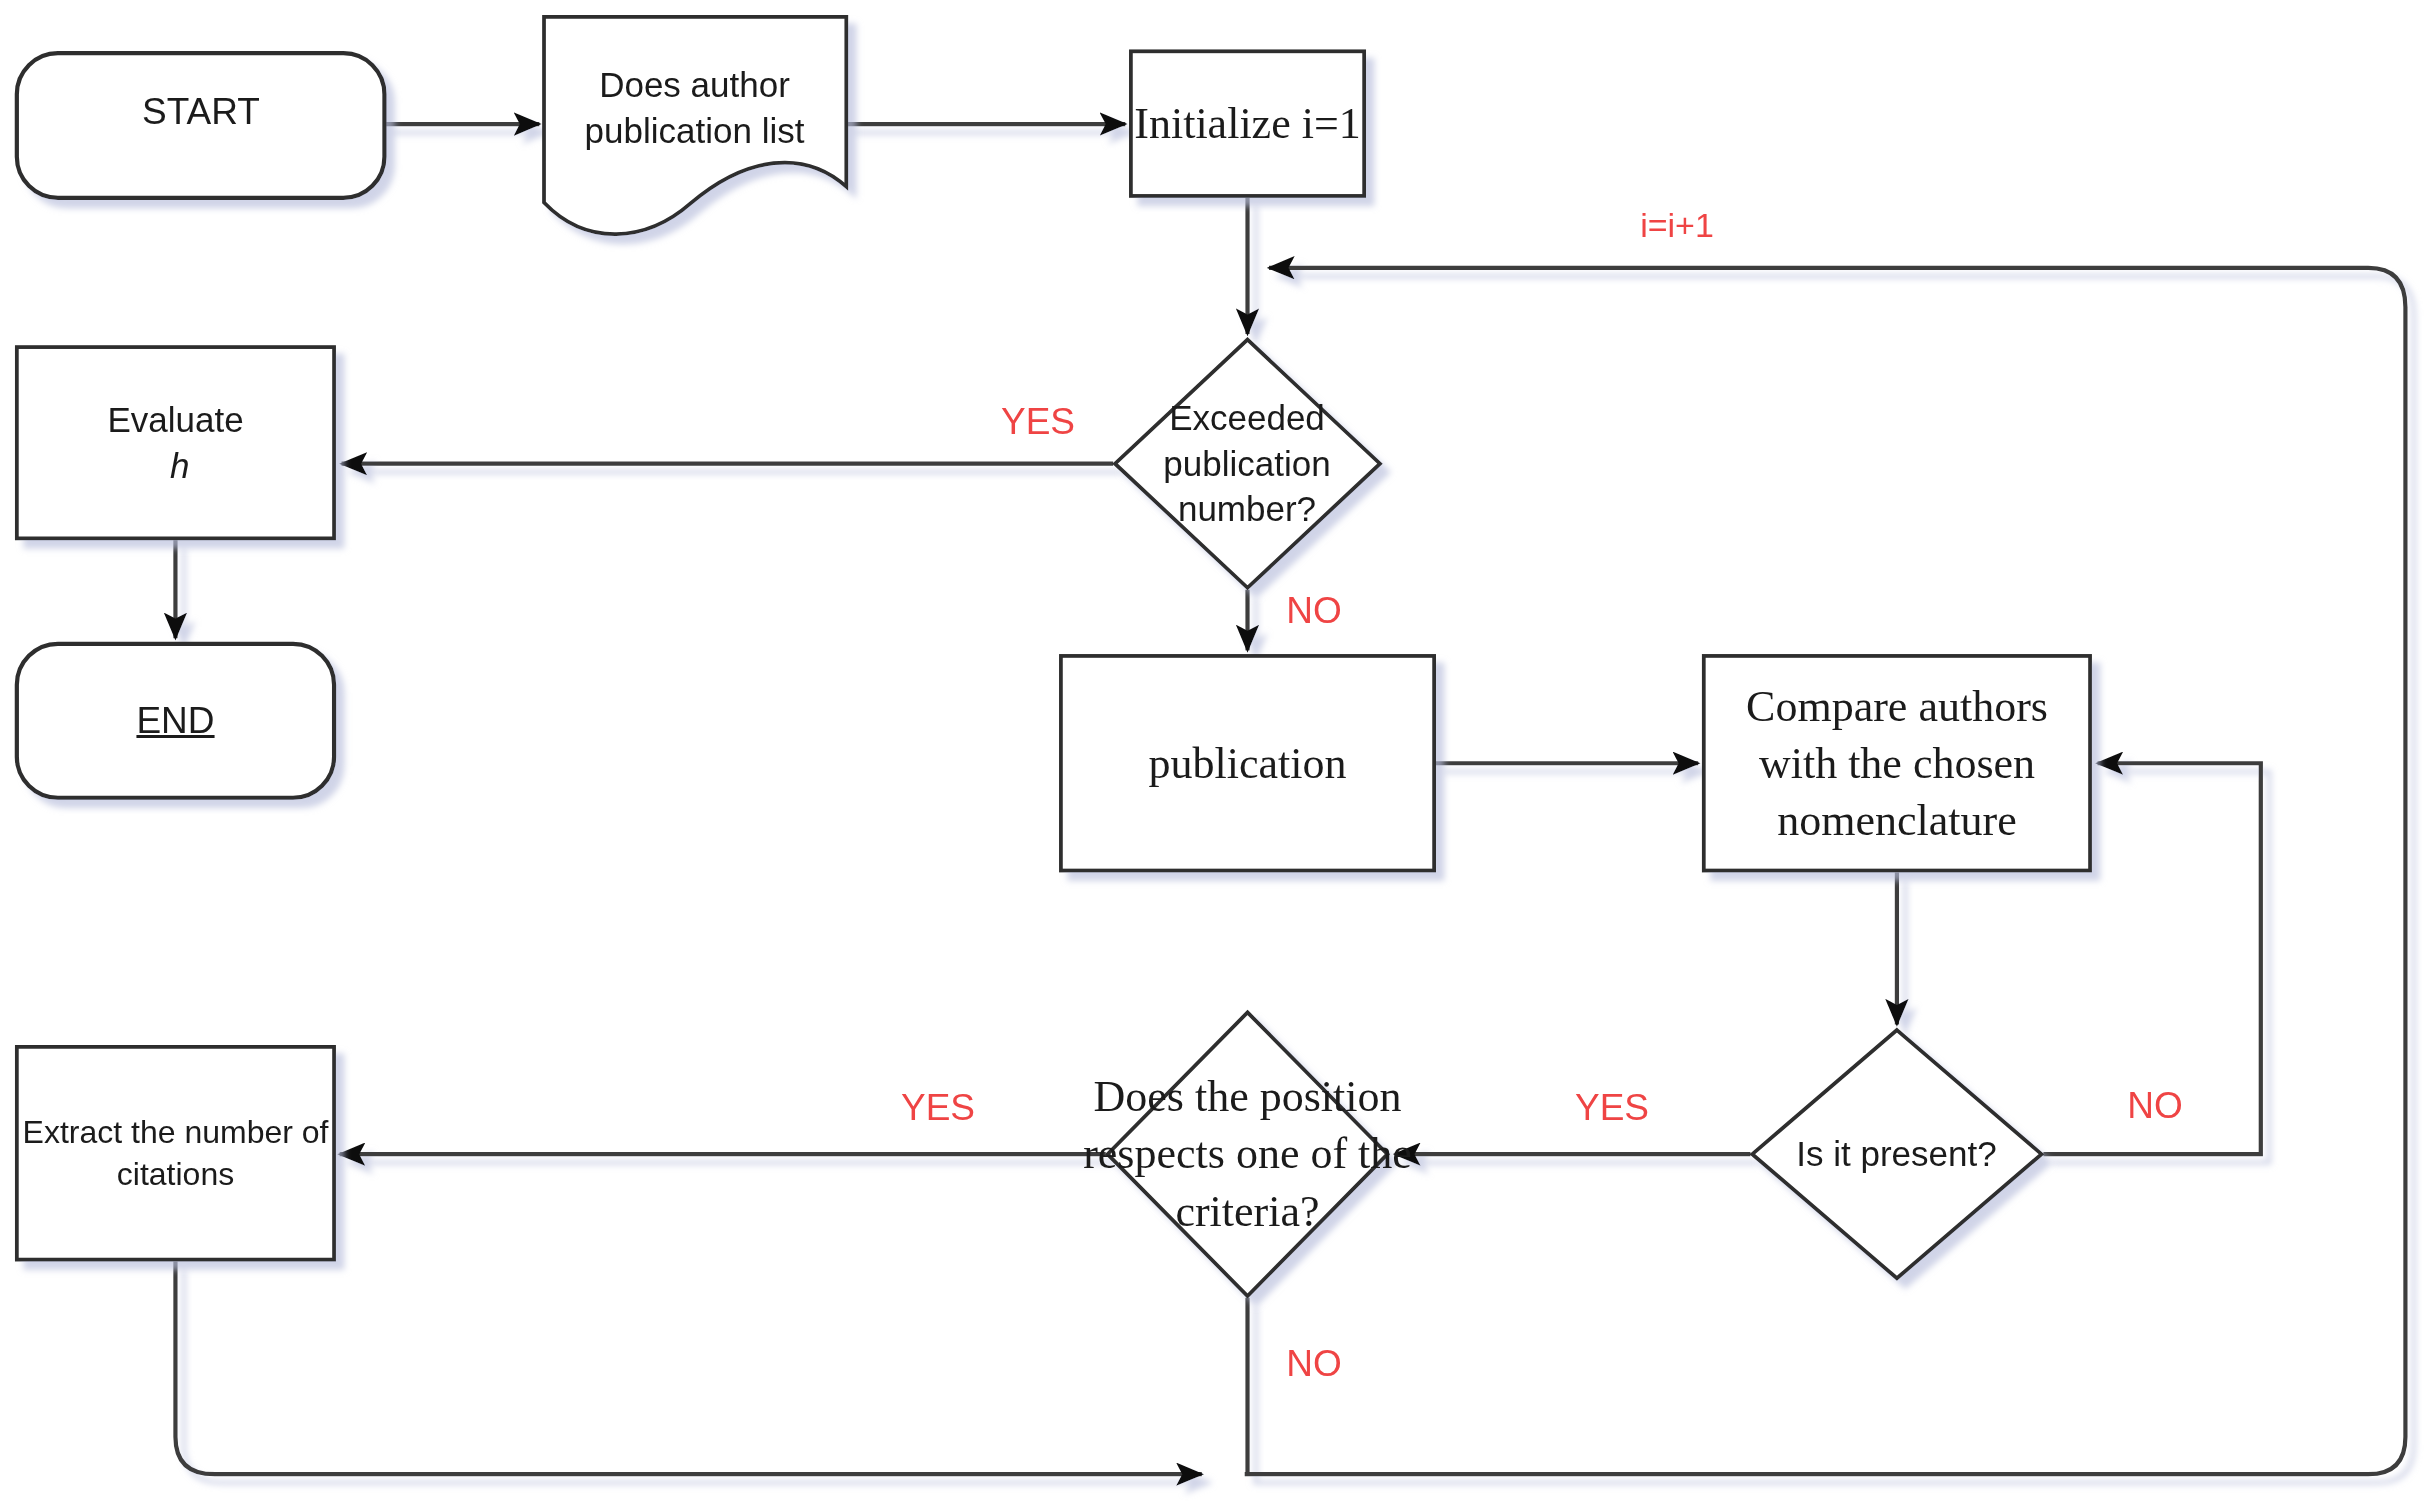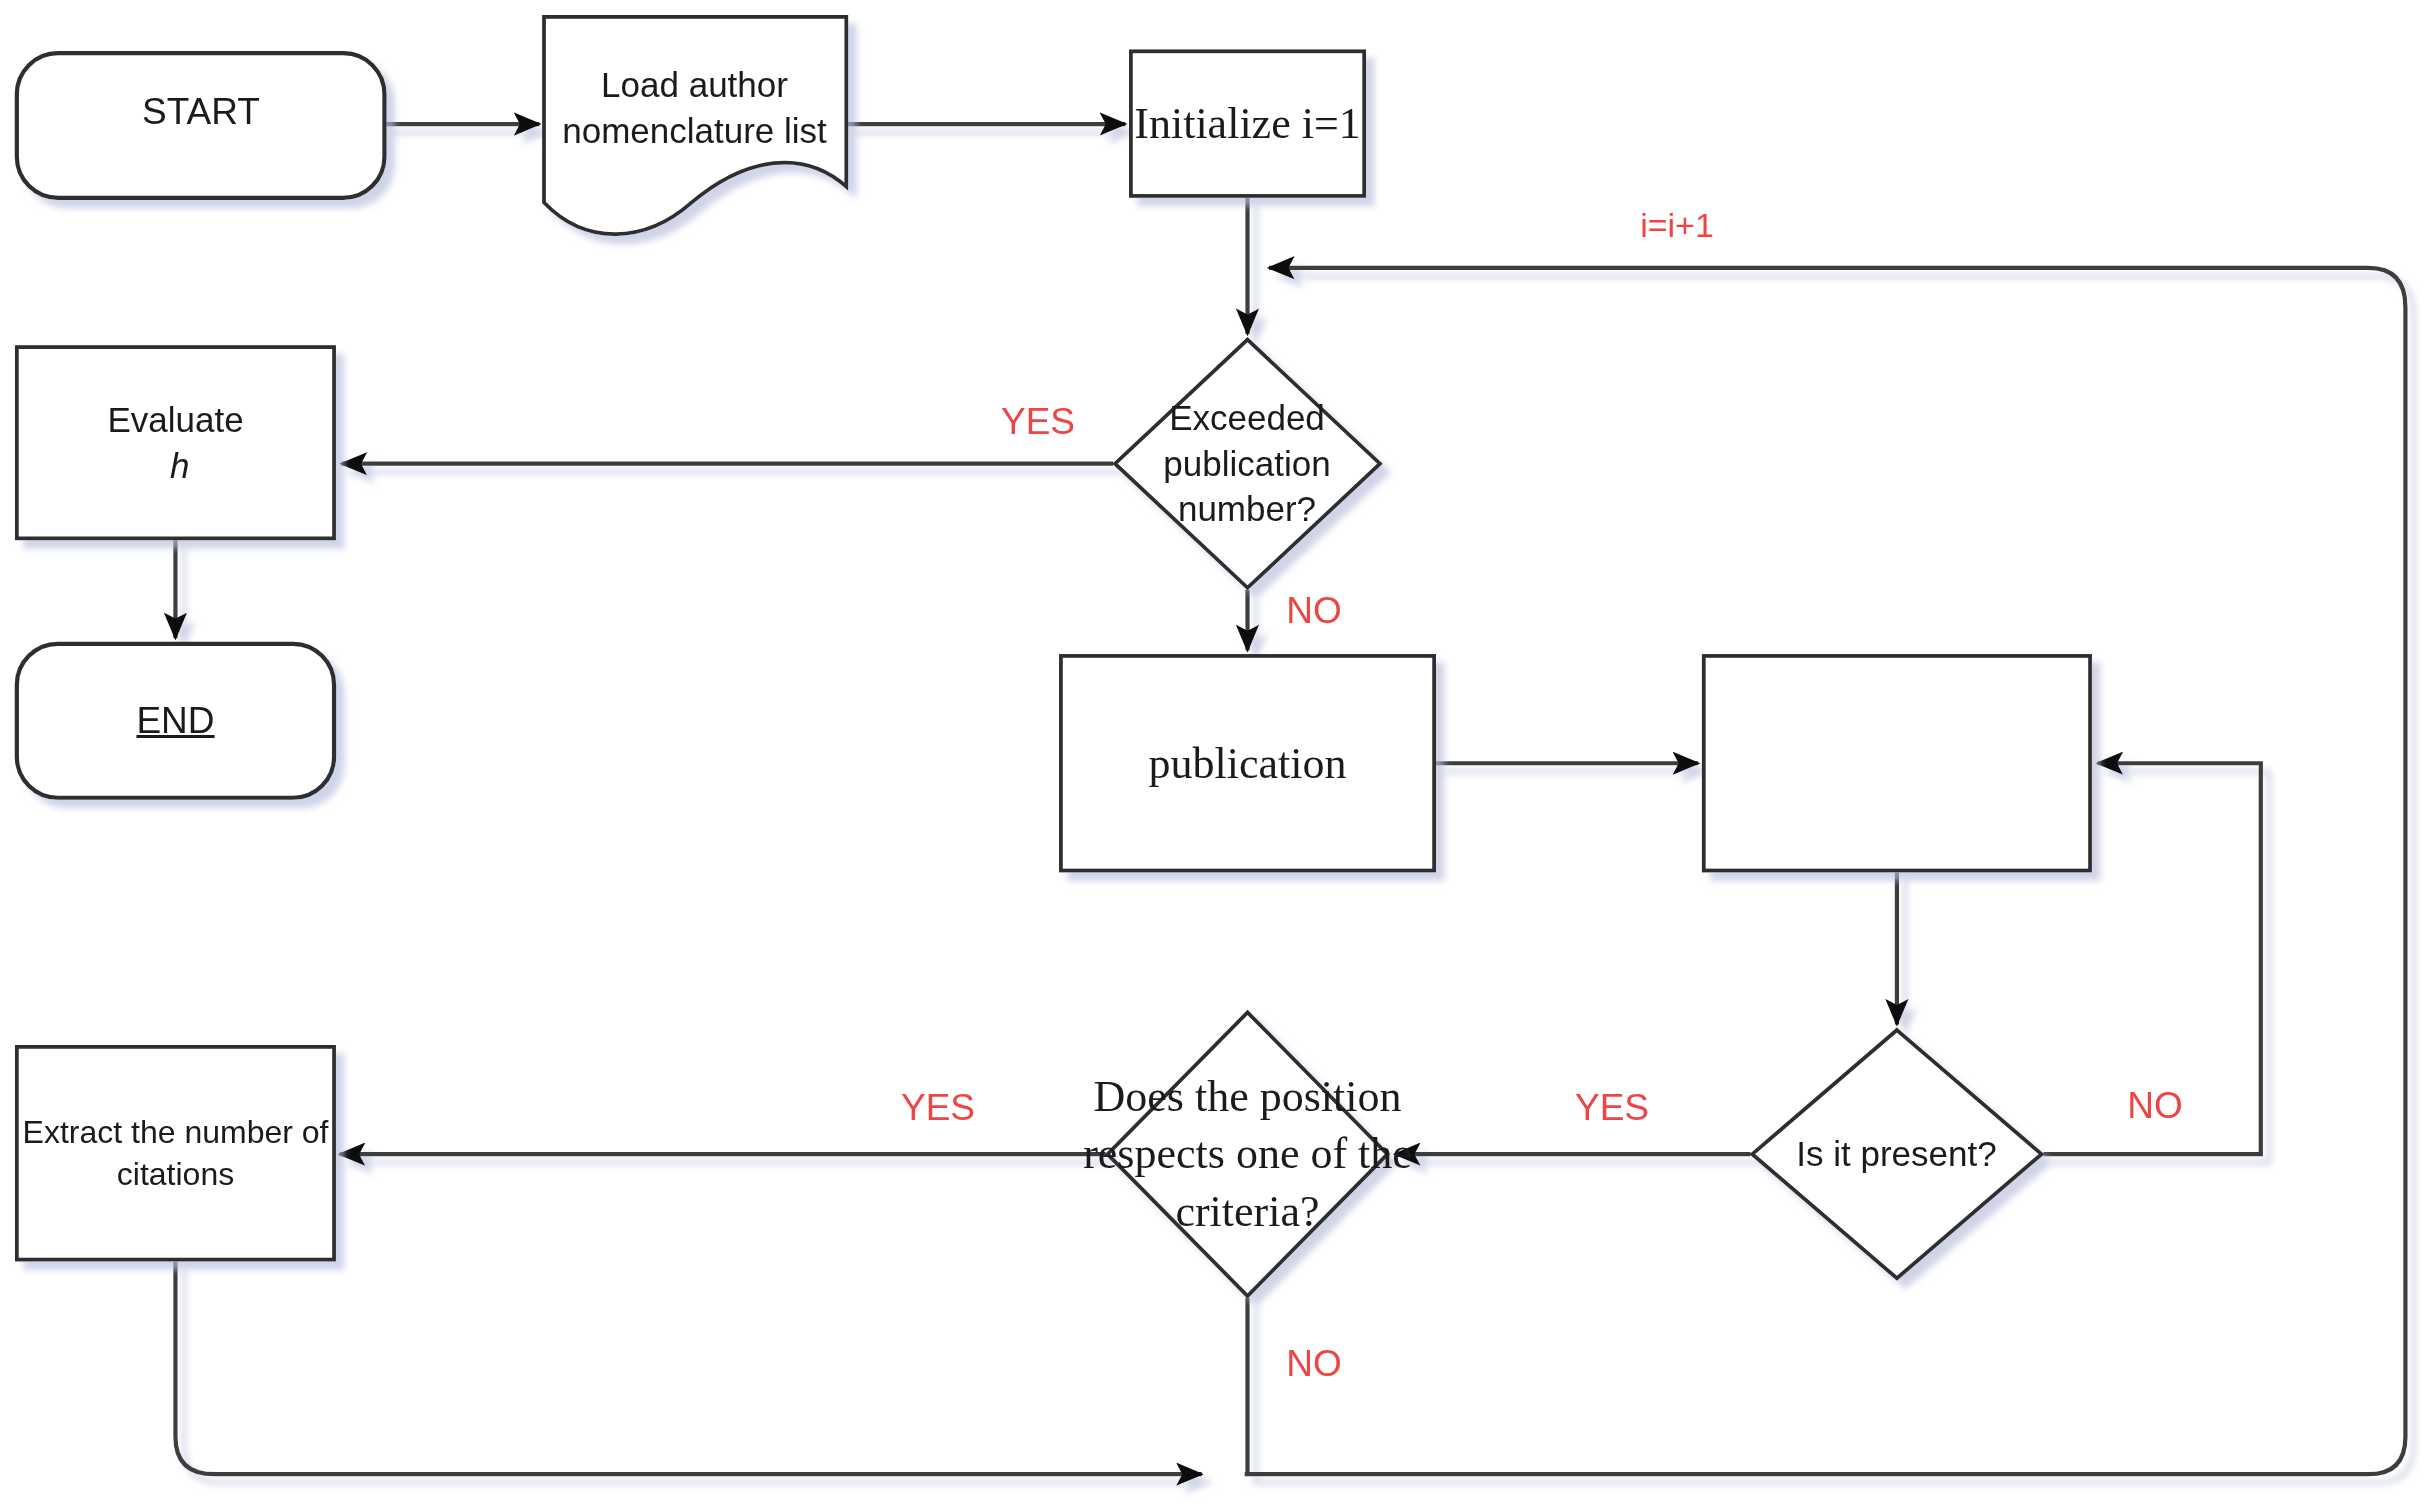--- a/index.html
+++ b/index.html
@@ -79,21 +79,21 @@
       <polygon points="1337,1085 1487,1237 1337,1389 1187,1237"></polygon>
       <rect x="18" y="1122" width="340" height="228"></rect>
     </g>
   </svg>
 
   <div class="node-label" style="left:17px;top:40px;width:368px;height:145px;font-size:37px;">
     <span>START</span>
   </div>
 
   <div class="node-label" style="left:550px;top:26px;width:289px;height:163px;">
-    <span>Load author nomenclature list</span>
+    <span>Does author publication list</span>
   </div>
 
   <div class="node-label small" style="left:1131px;top:51px;width:233px;height:145px;">
     <span>Initialize i=1</span>
   </div>
 
   <div class="node-label" style="left:1135px;top:356px;width:224px;height:215px;">
     <span>Exceeded publication number?</span>
   </div>
 
@@ -103,20 +103,23 @@
   </div>
 
   <div class="node-label" style="left:17px;top:644px;width:317px;height:154px;font-size:37px;text-decoration:underline;">
     <span>END</span>
   </div>
 
   <div class="node-label small" style="left:1061px;top:656px;width:373px;height:215px;line-height:1.5;">
     <span class="nowrap">publication</span>
   </div>
 
+  <div class="node-label small" style="left:1743px;top:656px;width:308px;height:215px;">
+    <span>Compare authors with the chosen nomenclature</span>
+  </div>
 
   <div class="node-label" style="left:1752px;top:1030px;width:289px;height:248px;align-items:center;">
     <span>Is it present?</span>
   </div>
 
   <div class="node-label small" style="left:1075px;top:1012px;width:345px;height:284px;">
     <span>Does the position respects one of the criteria?</span>
   </div>
 
   <div class="node-label" style="left:17px;top:1047px;width:317px;height:213px;font-size:32px;align-items:center;">

